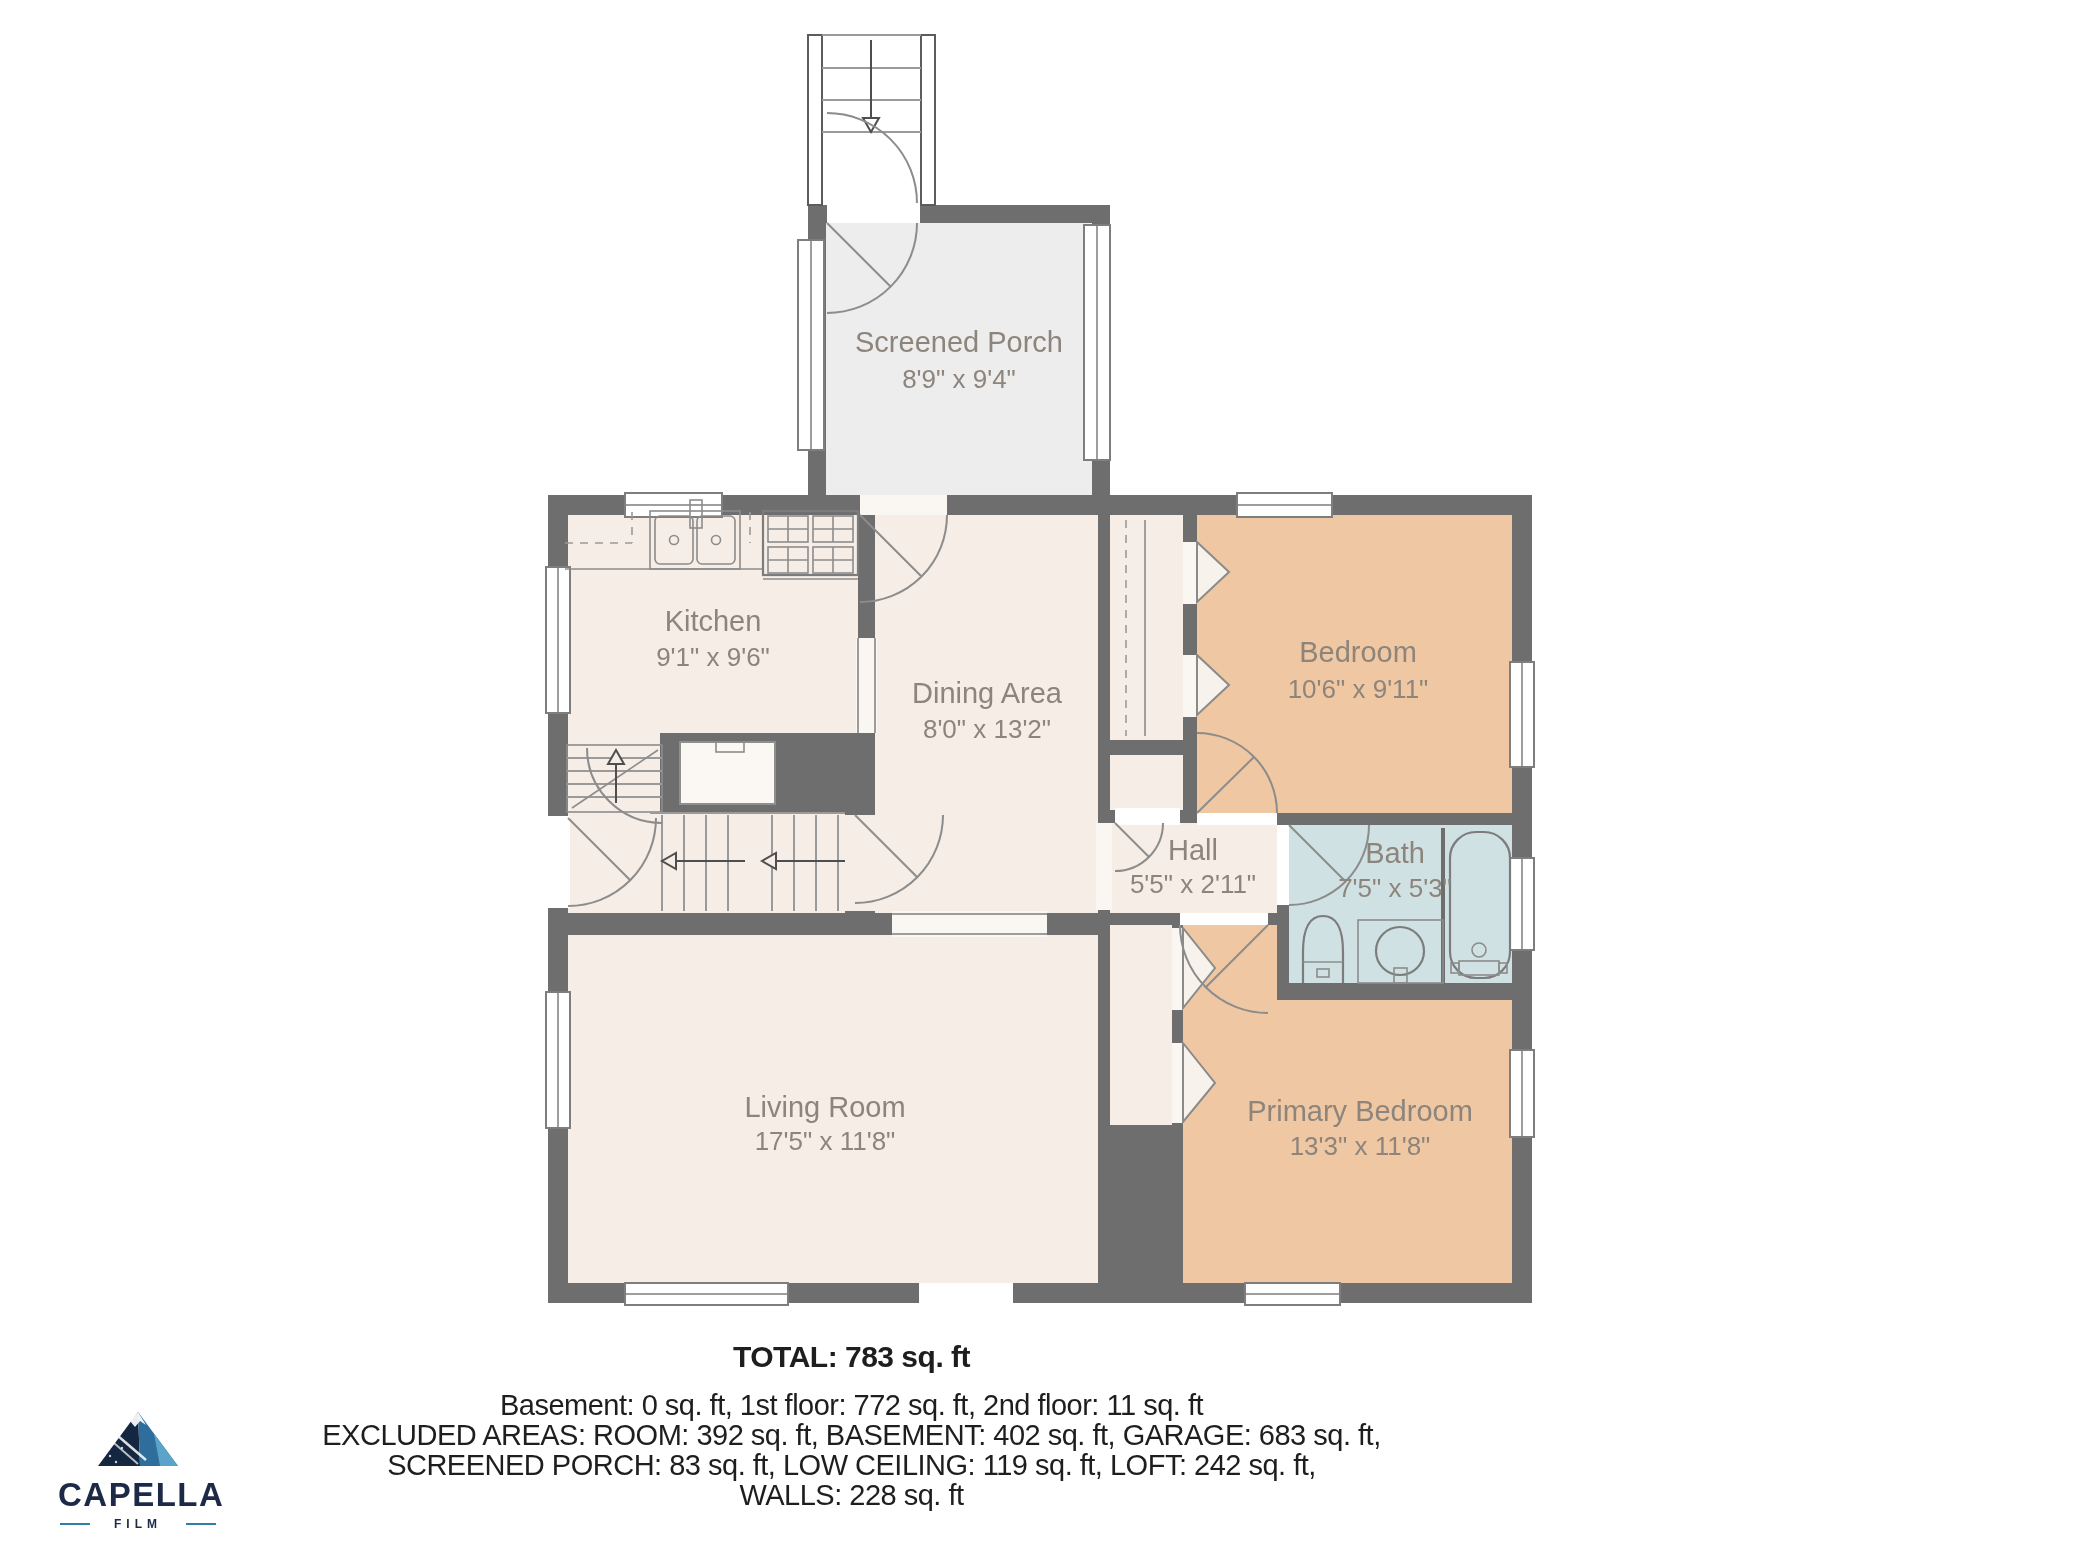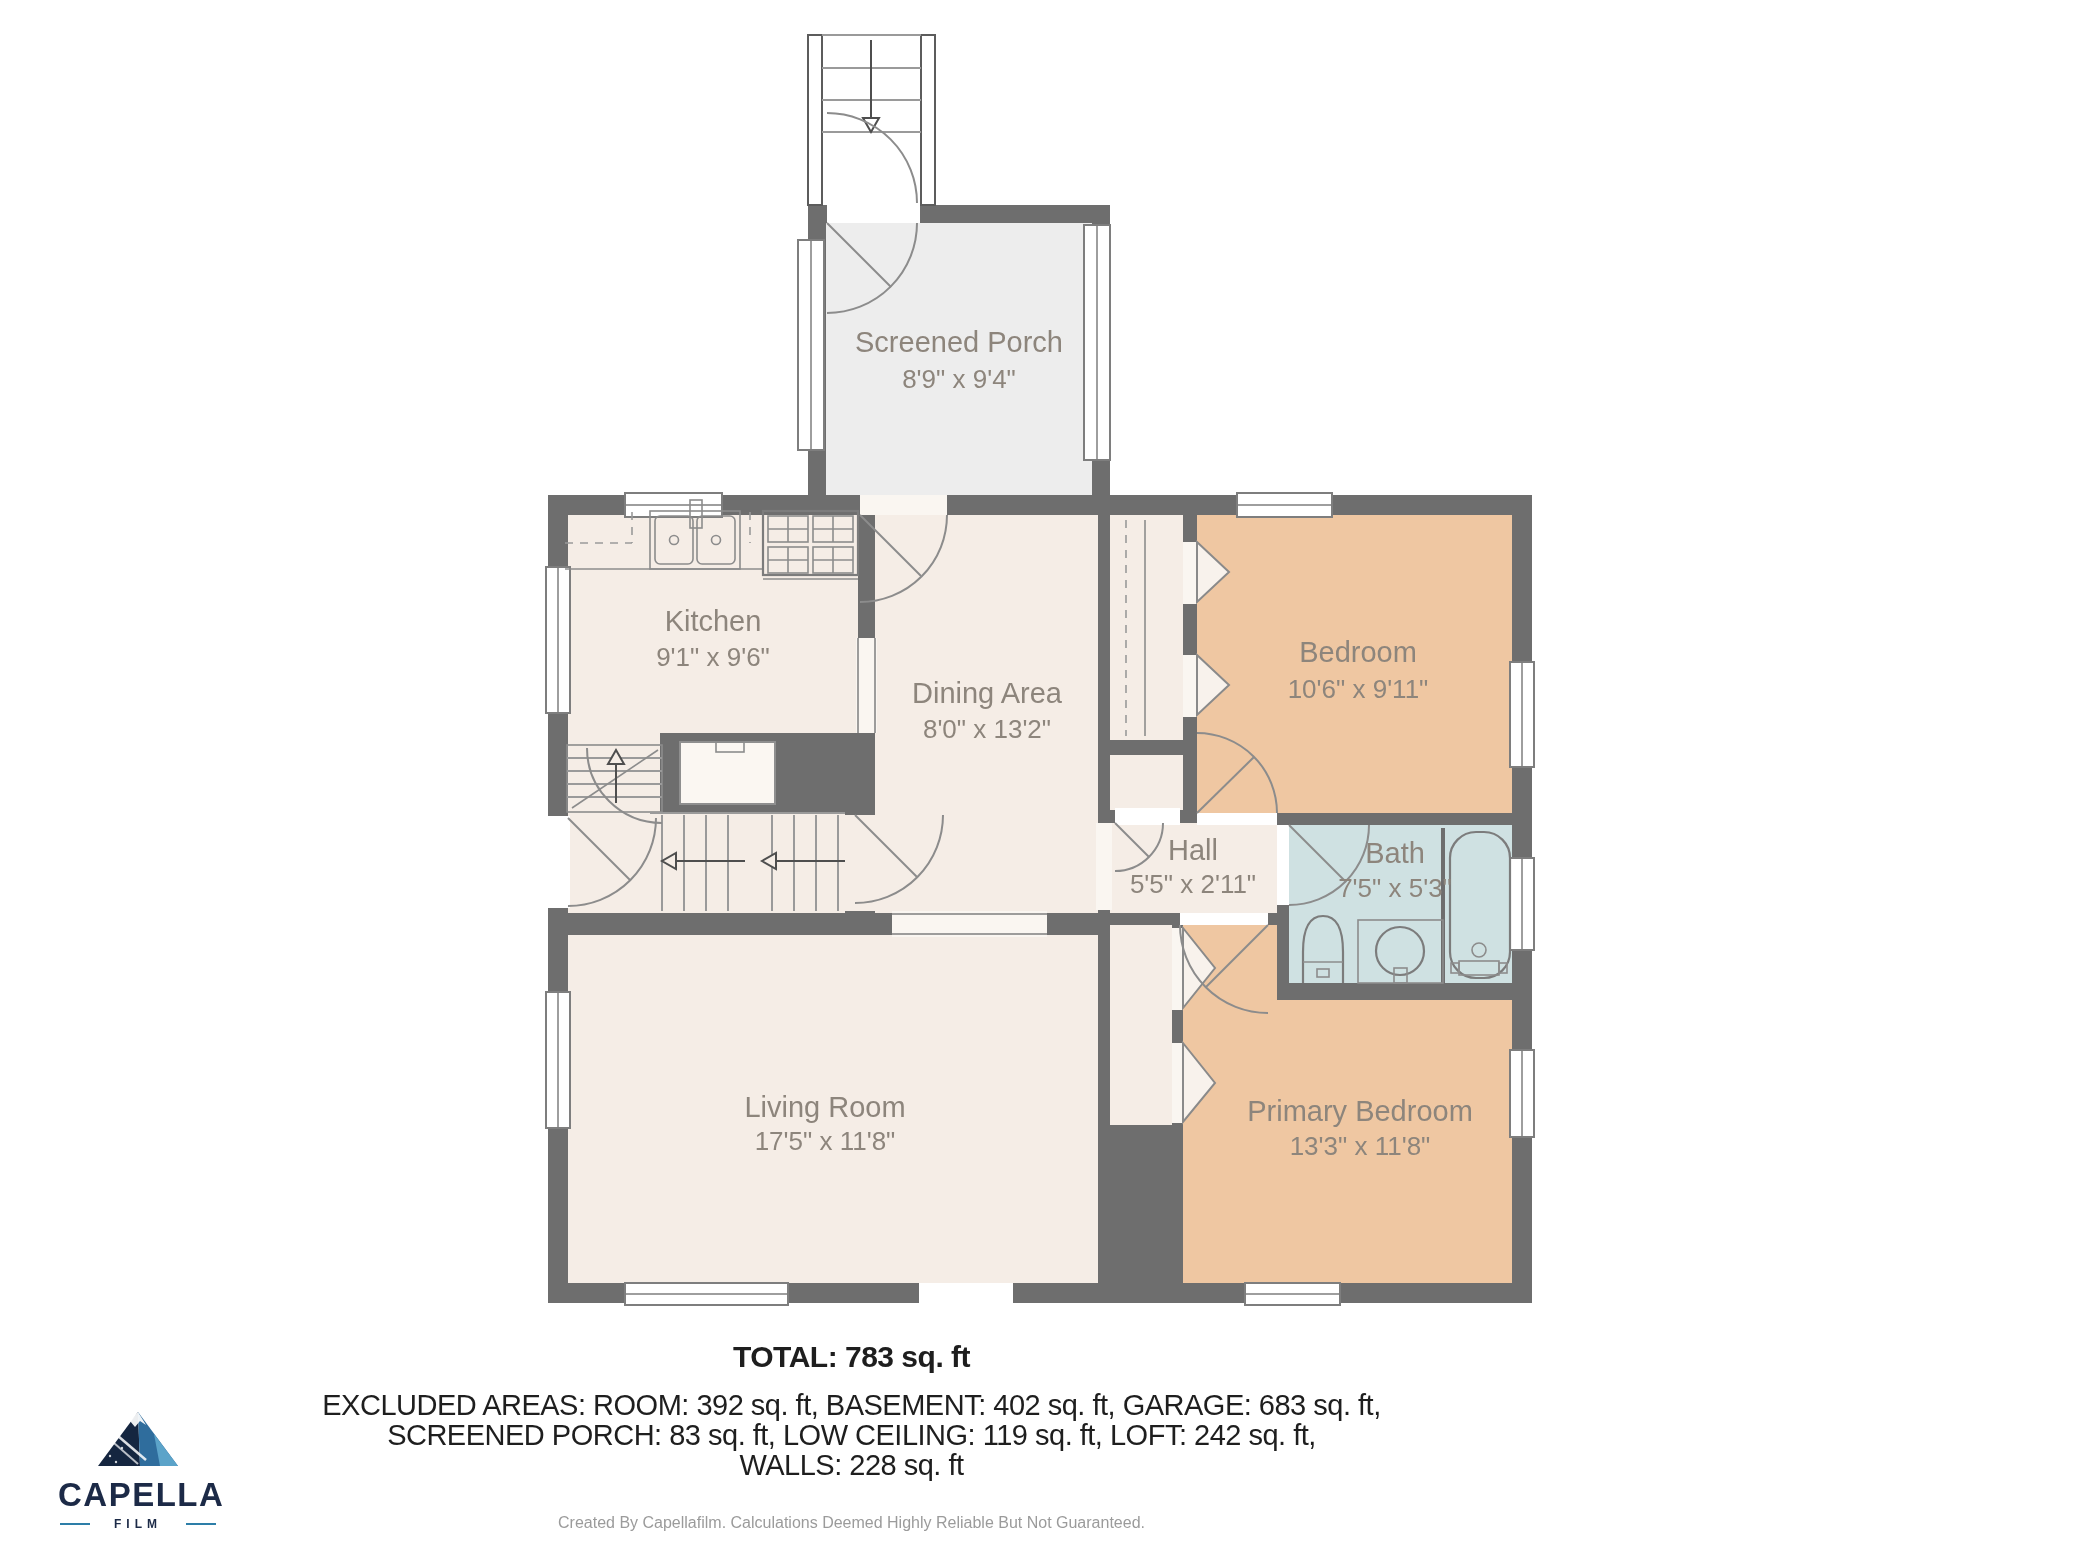--- a/index.html
+++ b/index.html
@@ -279,26 +279,26 @@
     <text x="1395" y="897" class="roomdims">7'5" x 5'3"</text>
     <text x="825" y="1117" class="roomname">Living Room</text>
     <text x="825" y="1150" class="roomdims">17'5" x 11'8"</text>
     <text x="1360" y="1121" class="roomname">Primary Bedroom</text>
     <text x="1360" y="1155" class="roomdims">13'3" x 11'8"</text>
   </g>
 </svg>
 
 <div class="summary">
   <div class="total">TOTAL: 783 sq. ft</div>
+  <div>Basement: 0 sq. ft, 1st floor: 772 sq. ft, 2nd floor: 11 sq. ft</div>
   <div>EXCLUDED AREAS: ROOM: 392 sq. ft, BASEMENT: 402 sq. ft, GARAGE: 683 sq. ft,</div>
   <div>SCREENED PORCH: 83 sq. ft, LOW CEILING: 119 sq. ft, LOFT: 242 sq. ft,</div>
   <div>WALLS: 228 sq. ft</div>
 </div>
 
-<div class="footer">Created By Capellafilm. Calculations Deemed Highly Reliable But Not Guaranteed.</div>
 
 <div class="logo">
   <svg width="100" height="62" viewBox="0 0 100 62">
     <polygon points="50,4 10,58 52,58" fill="#152640"></polygon>
     <polygon points="50,4 90,58 52,58" fill="#2f6d9d"></polygon>
     <polygon points="66,26 90,58 72,58" fill="#5ba3c9"></polygon>
     <polygon points="50,4 58,17 52,13 47,19 42,13" fill="#ffffff" opacity="0.92"></polygon>
     <line x1="30" y1="28" x2="58" y2="52" stroke="#ffffff" stroke-width="2.5" opacity="0.85"></line>
     <line x1="26" y1="35" x2="50" y2="56" stroke="#ffffff" stroke-width="2" opacity="0.7"></line>
     <circle cx="22" cy="48" r="1.2" fill="#ffffff" opacity="0.8"></circle>

